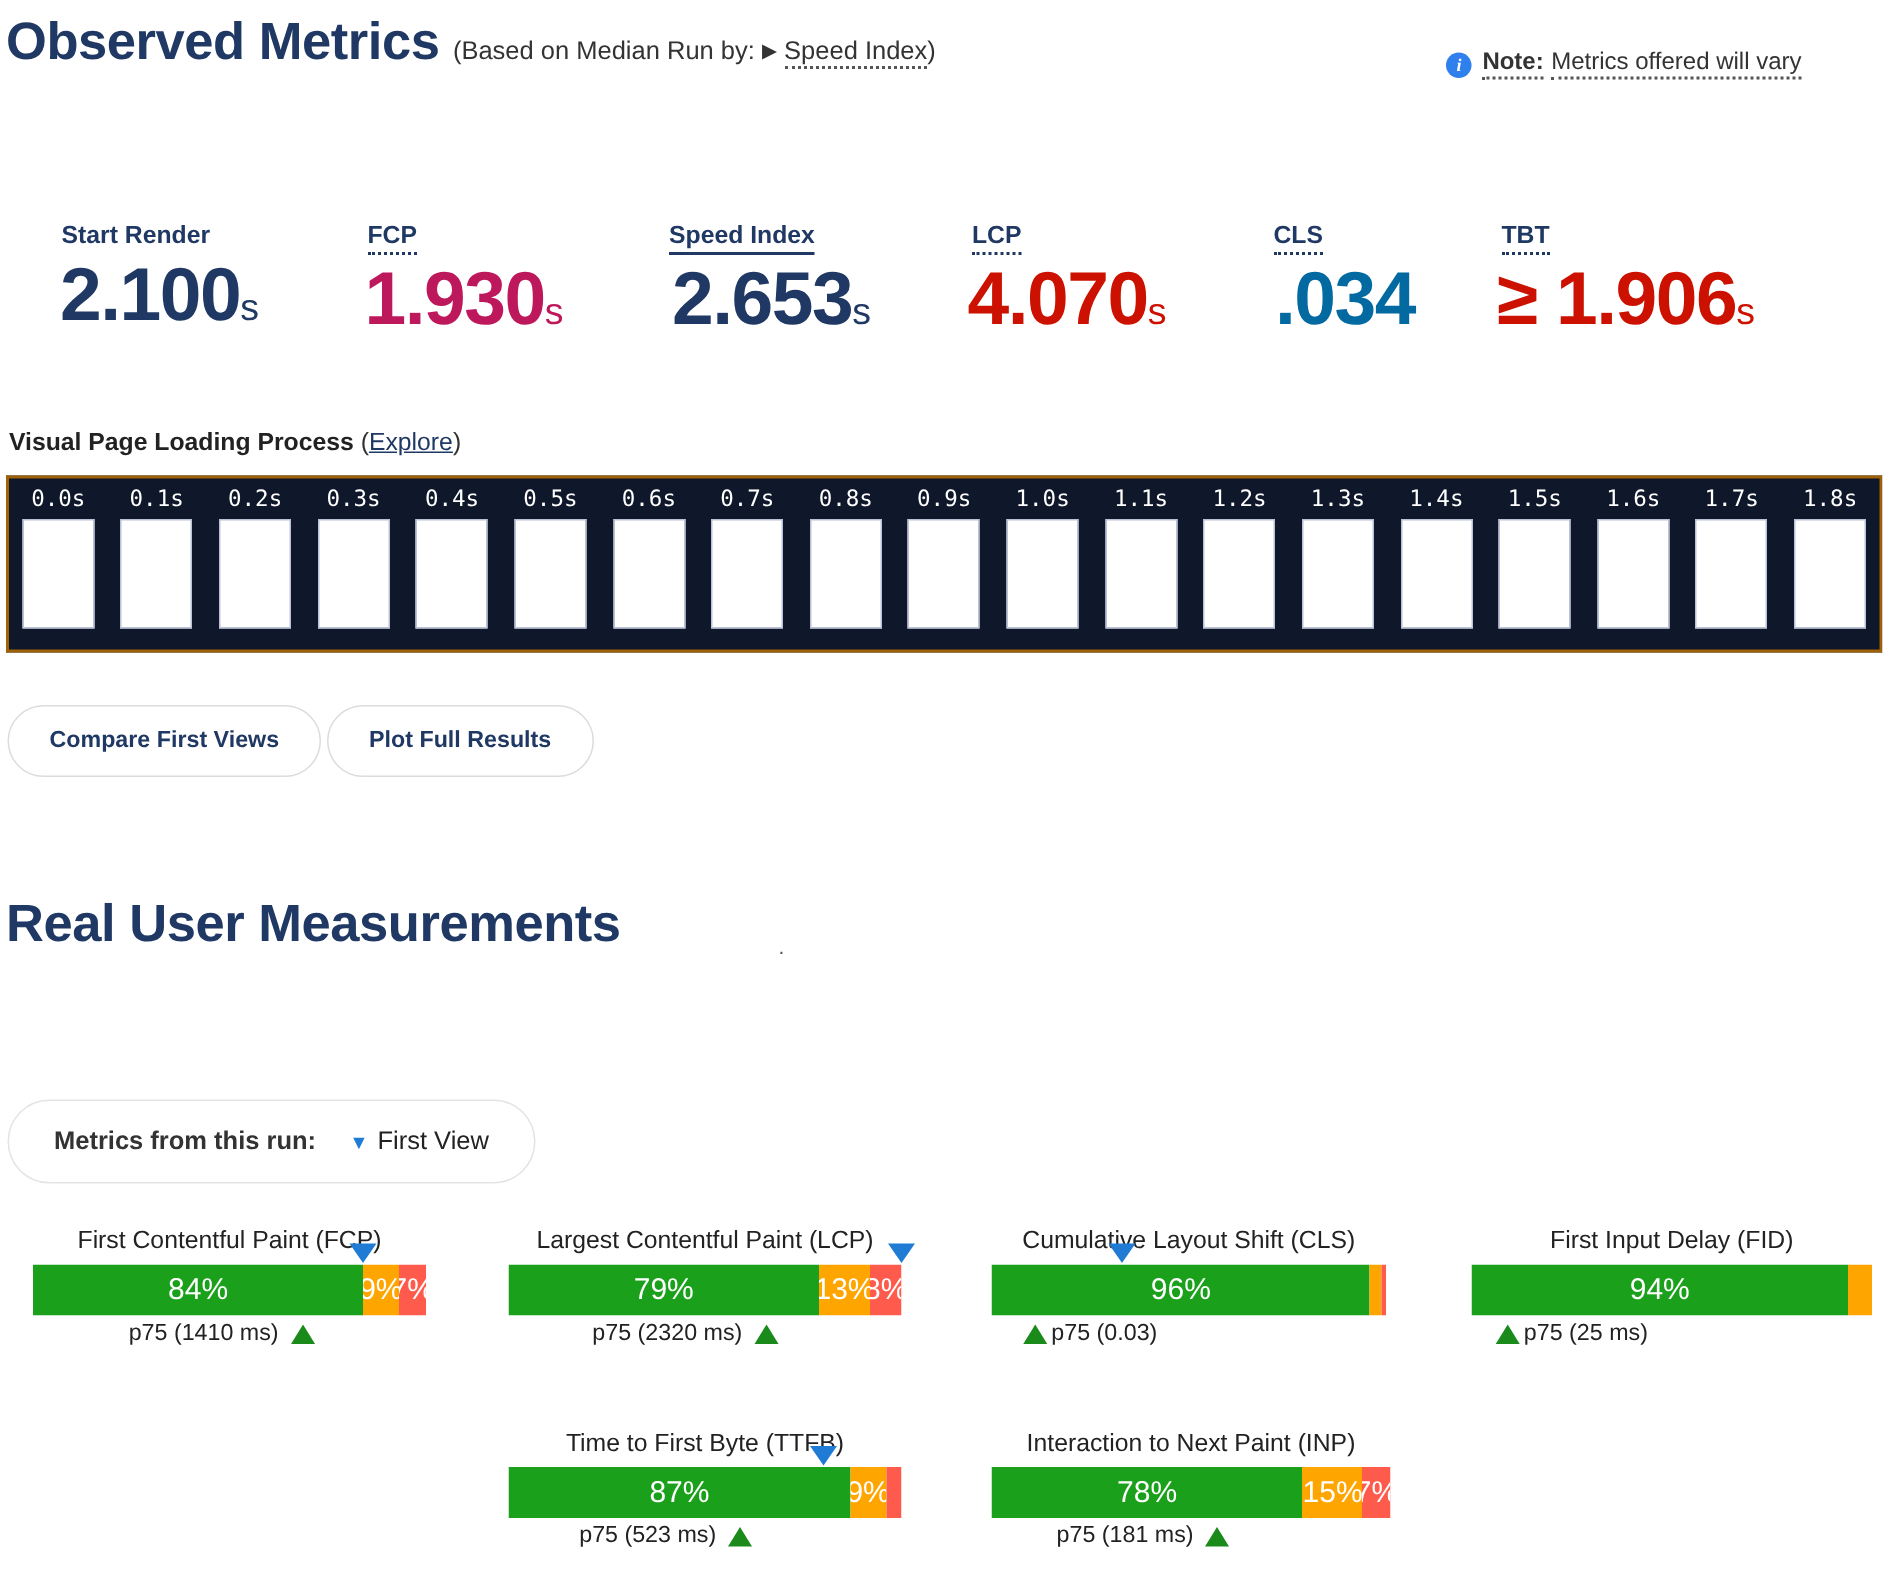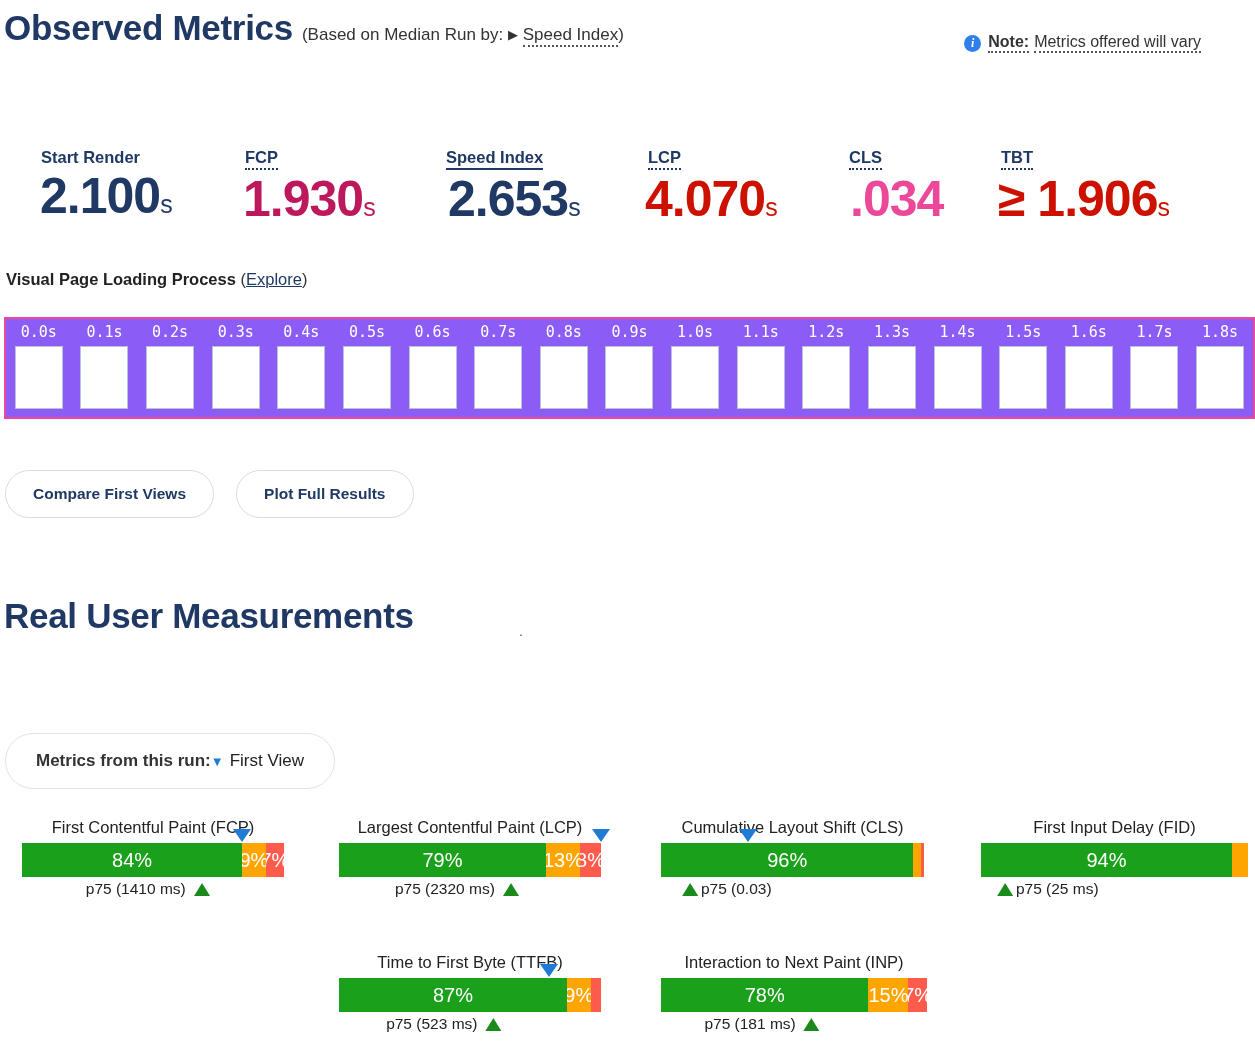--- a/index.html
+++ b/index.html
@@ -114,40 +114,40 @@
   .metric-value .unit {
     font-size: 25px;
     font-weight: normal;
     letter-spacing: 0;
   }
 
   
   .vplp-title {
     position: absolute;
     left: 6px;
-    top: 270px;
+    top: 286px;
     font-size: 16.5px;
     color: #333;
     white-space: nowrap;
   }
   .vplp-title b { font-weight: bold; color: #222; }
   .vplp-title a {
     color: #1f3864;
     text-decoration: underline;
     cursor: pointer;
   }
 
   .filmstrip {
     position: absolute;
     left: 4px;
     top: 317px;
     width: 1251px;
-    height: 102px;
-    background: #8b5cf6;
-    border: 2px solid #ec4899;
+    height: 118px;
+    background: #0f172a;
+    border: 2px solid #a16207;
   }
   .film-frames {
     display: flex;
     height: 100%;
     padding: 3px 0 8px 0;
   }
   .film-cell {
     flex: 1 1 0;
     display: flex;
     flex-direction: column;
@@ -168,21 +168,21 @@
     background: #ffffff;
     border: 1px solid #b9c2d6;
   }
 
   
   .pill-row {
     position: absolute;
     left: 5px;
     top: 470px;
     display: flex;
-    gap: 22px;
+    gap: 4px;
   }
   .pill {
     border: 1px solid #dcdcdc;
     border-radius: 26px;
     background: #ffffff;
     color: #1f3864;
     font-size: 15.5px;
     font-weight: bold;
     padding: 14px 27px;
     cursor: pointer;
@@ -217,20 +217,21 @@
     padding: 17px 30px;
     display: flex;
     align-items: center;
     white-space: nowrap;
     cursor: pointer;
   }
   .run-select .rs-label {
     font-size: 17px;
     font-weight: bold;
     color: #333;
+    margin-right: 22px;
   }
   .run-select .rs-caret {
     color: #1f7bd4;
     font-size: 13px;
     margin-right: 6px;
   }
   .run-select .rs-value {
     font-size: 17px;
     color: #222;
   }
@@ -330,21 +331,21 @@
       <div class="metric" style="position: absolute; left: 446px;">
         <div class="metric-label underline-solid">Speed Index</div>
         <div class="metric-value" style="color: rgb(31, 56, 100); margin-left: 2px;"><span></span><span>2.653</span><span class="unit">s</span></div>
       </div>
       <div class="metric" style="position: absolute; left: 648px;">
         <div class="metric-label underline-dotted">LCP</div>
         <div class="metric-value" style="color: rgb(204, 17, 0); margin-left: -3px;"><span></span><span>4.070</span><span class="unit">s</span></div>
       </div>
       <div class="metric" style="position: absolute; left: 849px;">
         <div class="metric-label underline-dotted">CLS</div>
-        <div class="metric-value" style="color: #ec4899; margin-left: 1px;"><span></span><span>.034</span><span class="unit"></span></div>
+        <div class="metric-value" style="color: #0369a1; margin-left: 1px;"><span></span><span>.034</span><span class="unit"></span></div>
       </div>
       <div class="metric" style="position: absolute; left: 1001px;">
         <div class="metric-label underline-dotted">TBT</div>
         <div class="metric-value" style="color: rgb(204, 17, 0); margin-left: -3px;"><span>≥ </span><span>1.906</span><span class="unit">s</span></div>
       </div>
     </div>
 
   <div class="vplp-title">
     <b>Visual Page Loading Process</b>
     <span>(</span><a>Explore</a><span>)</span>

